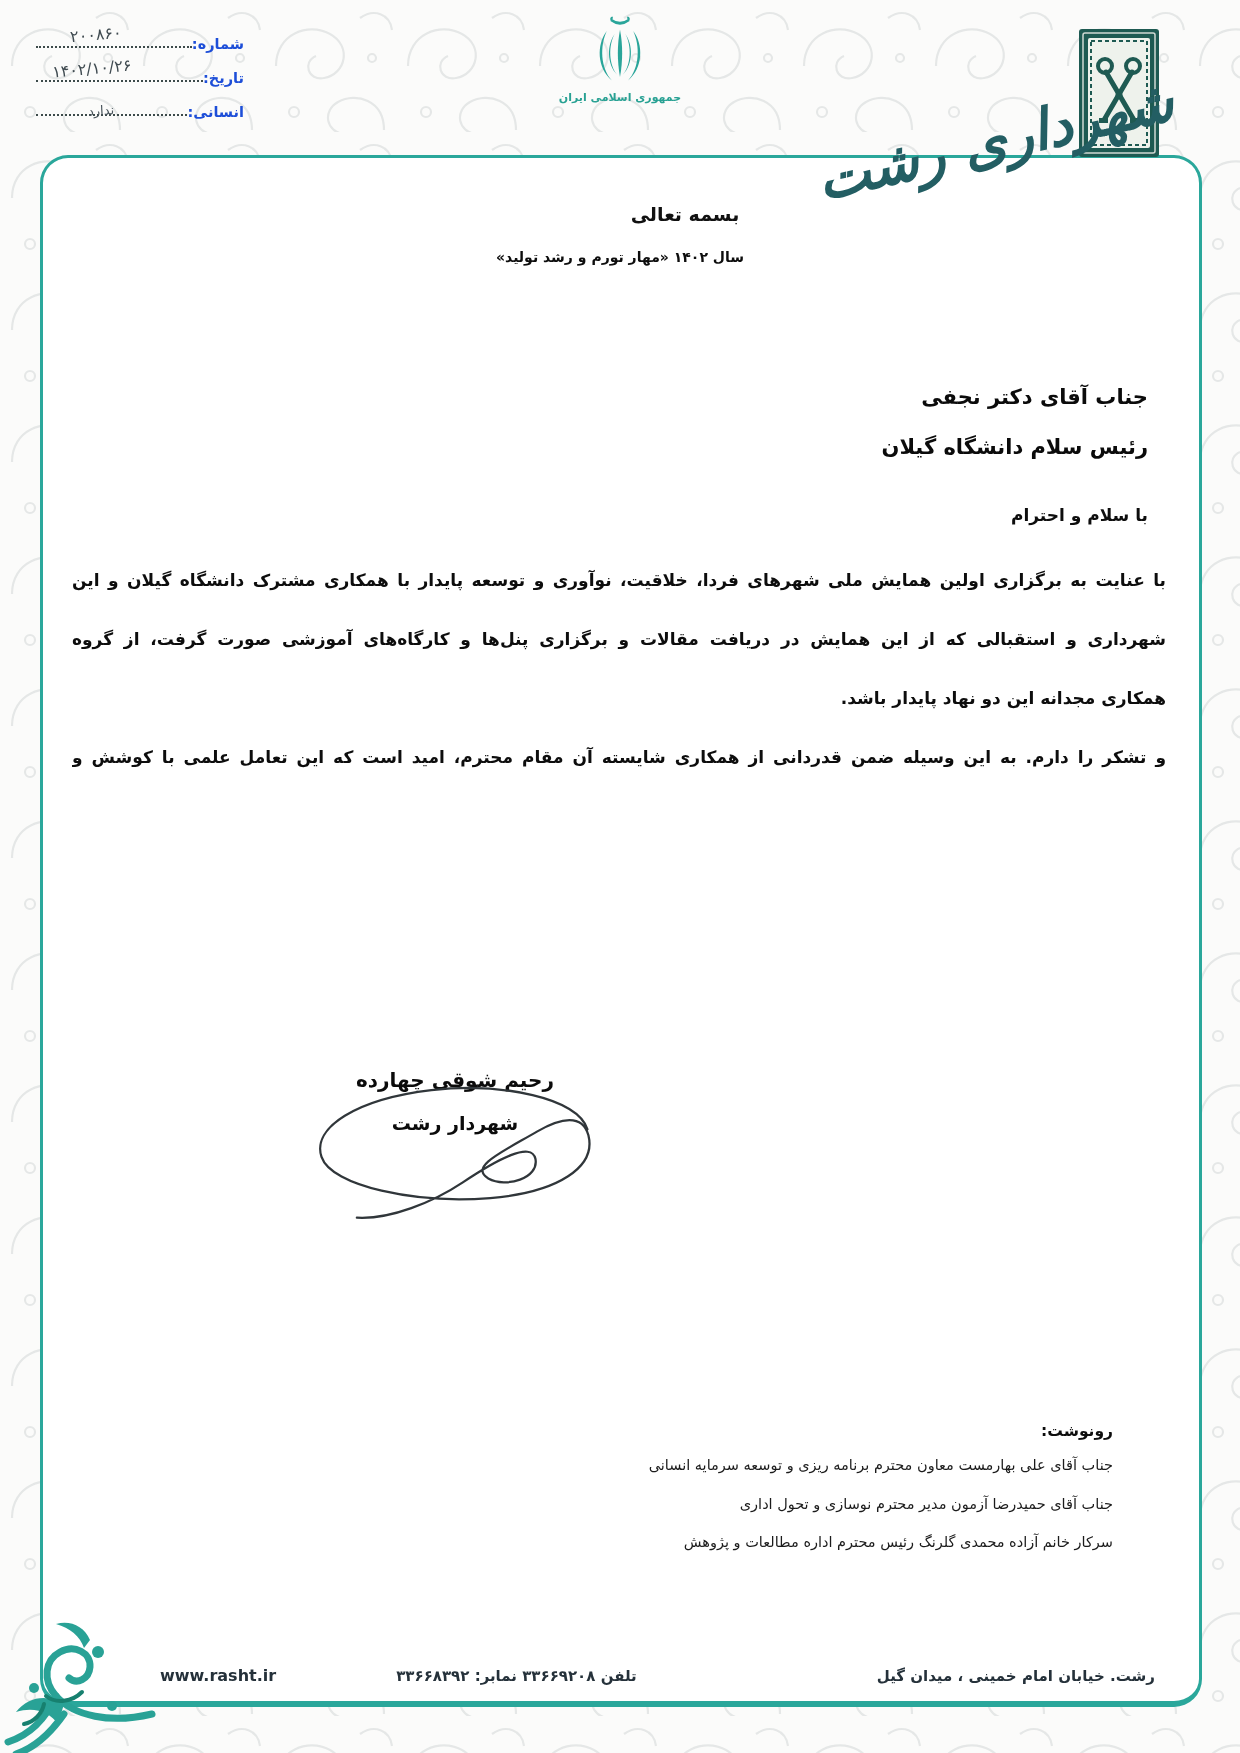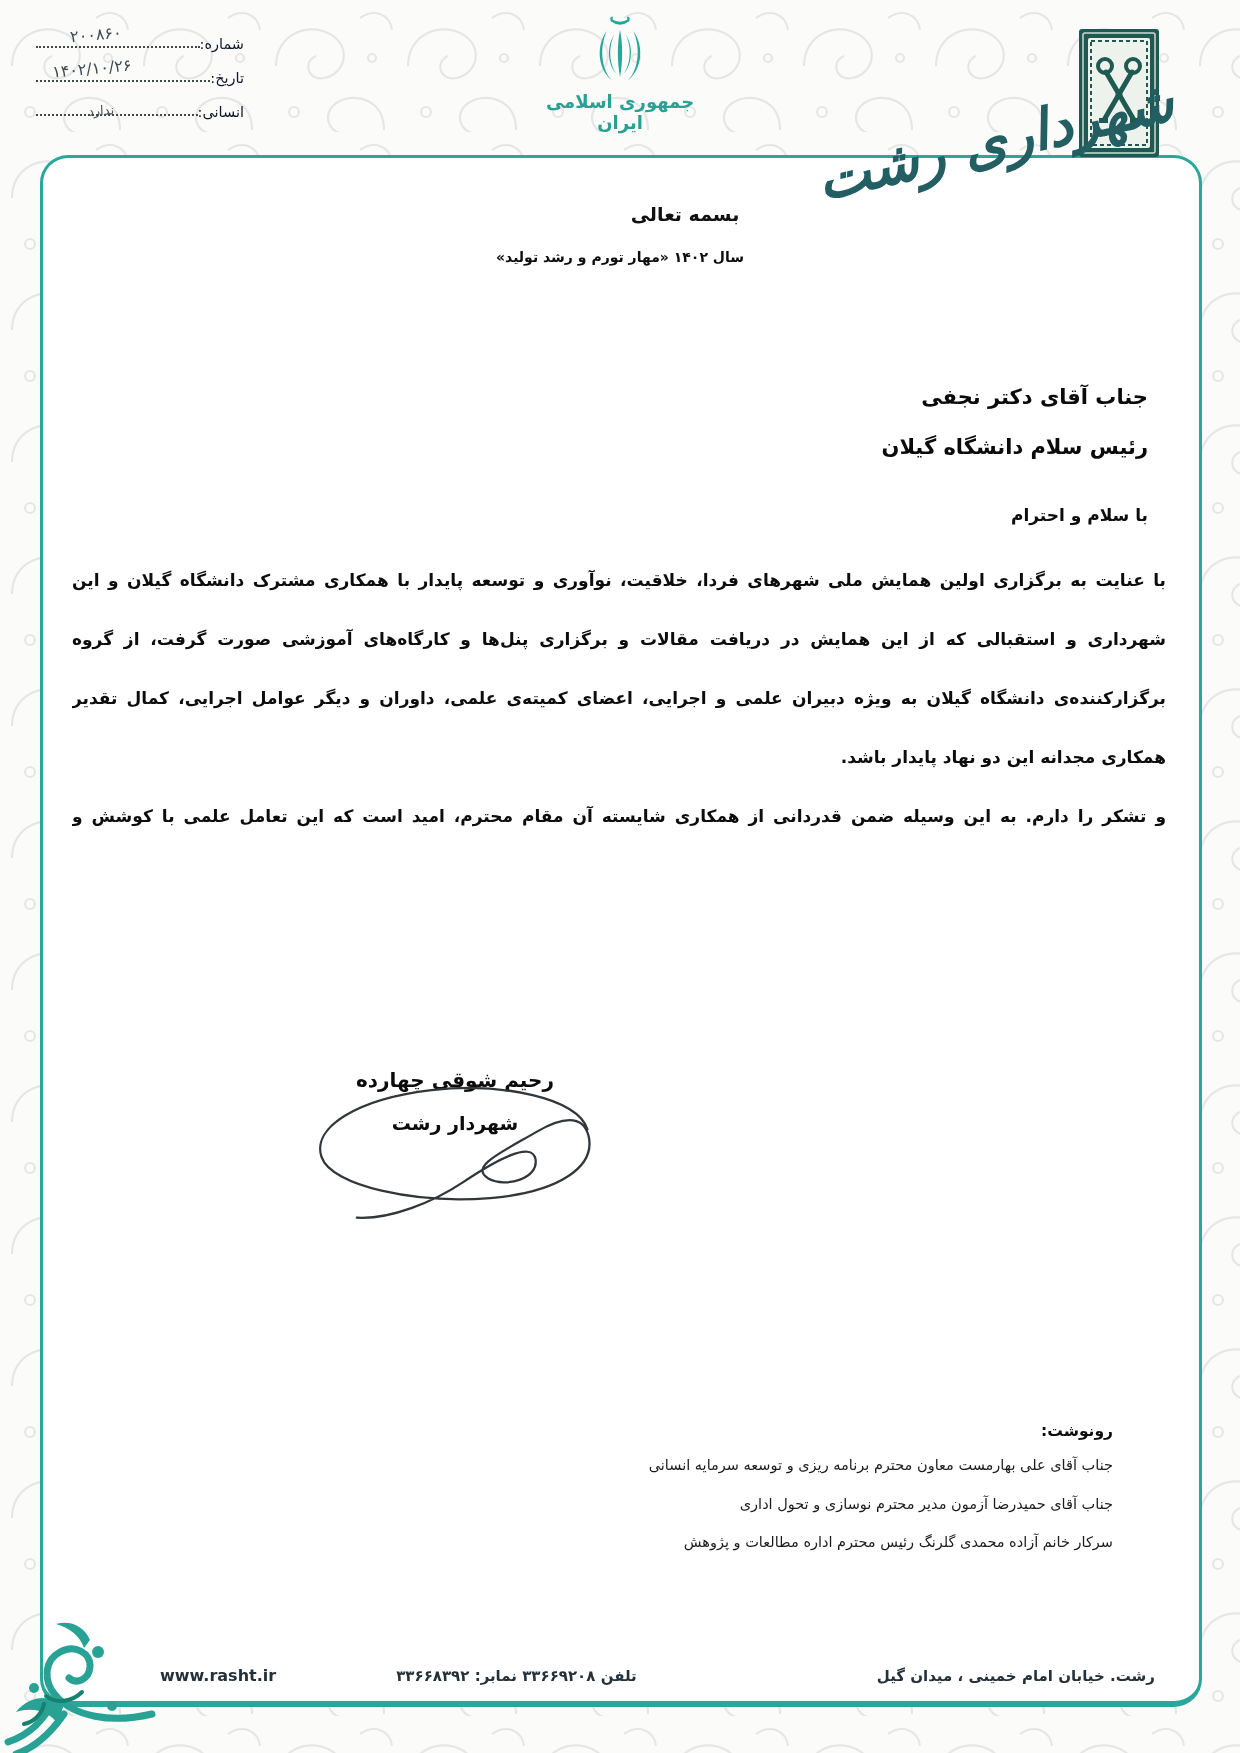--- a/index.html
+++ b/index.html
@@ -10,30 +10,30 @@
   }
   .bg-pattern { position:absolute; inset:0; z-index:0; }
   .panel {
     position:absolute; left:40px; top:155px; width:1162px; height:1552px;
     background:#ffffff; border:3px solid #2aa79b; border-bottom-width:6px;
     border-radius:28px; z-index:1;
   }
   
   .fields { position:absolute; left:36px; top:18px; width:208px; z-index:2; direction:rtl; }
   .field-row { position:relative; display:flex; align-items:flex-end; height:34px; }
-  .field-label { color:#0f172a; font-weight:normal; font-size:14.5px; white-space:nowrap; }
+  .field-label { color:#1d4ed8; font-weight:bold; font-size:14.5px; white-space:nowrap; }
   .field-dots { flex:1; border-bottom:2.5px dotted #3c4a4a; margin-bottom:4px; }
   .hand { position:absolute; color:#3f4a50; font-size:16px; letter-spacing:1px;
           transform:rotate(-5deg); bottom:8px; }
   .hand.num { left:34px; }
   .hand.date { left:16px; }
   .hand.attach { left:52px; font-size:13px; color:#4a555c; bottom:2px; transform:rotate(-3deg); }
   
   .emblem { position:absolute; left:530px; top:16px; width:180px; text-align:center; z-index:2; }
-  .emblem-caption { margin-top:3px; color:#28a193; font-weight:bold; font-size:18px; }
+  .emblem-caption { margin-top:3px; color:#28a193; font-weight:bold; font-size:11px; }
   
   .seal { position:absolute; left:1078px; top:28px; width:82px; height:130px; z-index:3; }
   .calligraphy {
     position:absolute; left:775px; top:108px; width:440px; z-index:4;
     font-size:56px; font-weight:bold; font-style:italic; color:#235e63;
     transform:rotate(-13deg); white-space:nowrap; text-align:center;
   }
   
   .besmele { position:absolute; top:203px; left:130px; right:0; text-align:center;
              font-size:19px; font-weight:600; color:#111; z-index:2; }
@@ -152,21 +152,20 @@
   <div class="recipient">
     <div>جناب آقای دکتر نجفی</div>
     <div>رئیس سلام دانشگاه گیلان</div>
   </div>
 
   <div class="salutation">با سلام و احترام</div>
 
   <div class="letter-body">
     <div class="body-line">با عنایت به برگزاری اولین همایش ملی شهرهای فردا، خلاقیت، نوآوری و توسعه پایدار با همکاری مشترک دانشگاه گیلان و این</div>
     <div class="body-line">شهرداری و استقبالی که از این همایش در دریافت مقالات و برگزاری پنل‌ها و کارگاه‌های آموزشی صورت گرفت، از گروه</div>
-    <div class="body-line">برگزارکننده‌ی دانشگاه گیلان به ویژه دبیران علمی و اجرایی، اعضای کمیته‌ی علمی، داوران و دیگر عوامل اجرایی، کمال تقدیر</div>
     <div class="body-line last">همکاری مجدانه این دو نهاد پایدار باشد.</div>
     <div class="body-line">و تشکر را دارم.  به این وسیله ضمن قدردانی از همکاری شایسته آن مقام محترم، امید است که این تعامل علمی با کوشش و</div>
   </div>
 
   <div class="sig-block">
     <div class="sig-name">رحیم شوقی چهارده</div>
     <div class="sig-title">شهردار رشت</div>
   </div>
   <svg class="sig-svg" viewBox="0 0 320 150" xmlns="http://www.w3.org/2000/svg">
     <path d="M297,54 C288,22 210,6 138,14 C62,23 16,52 26,82 C36,112 122,130 198,124

